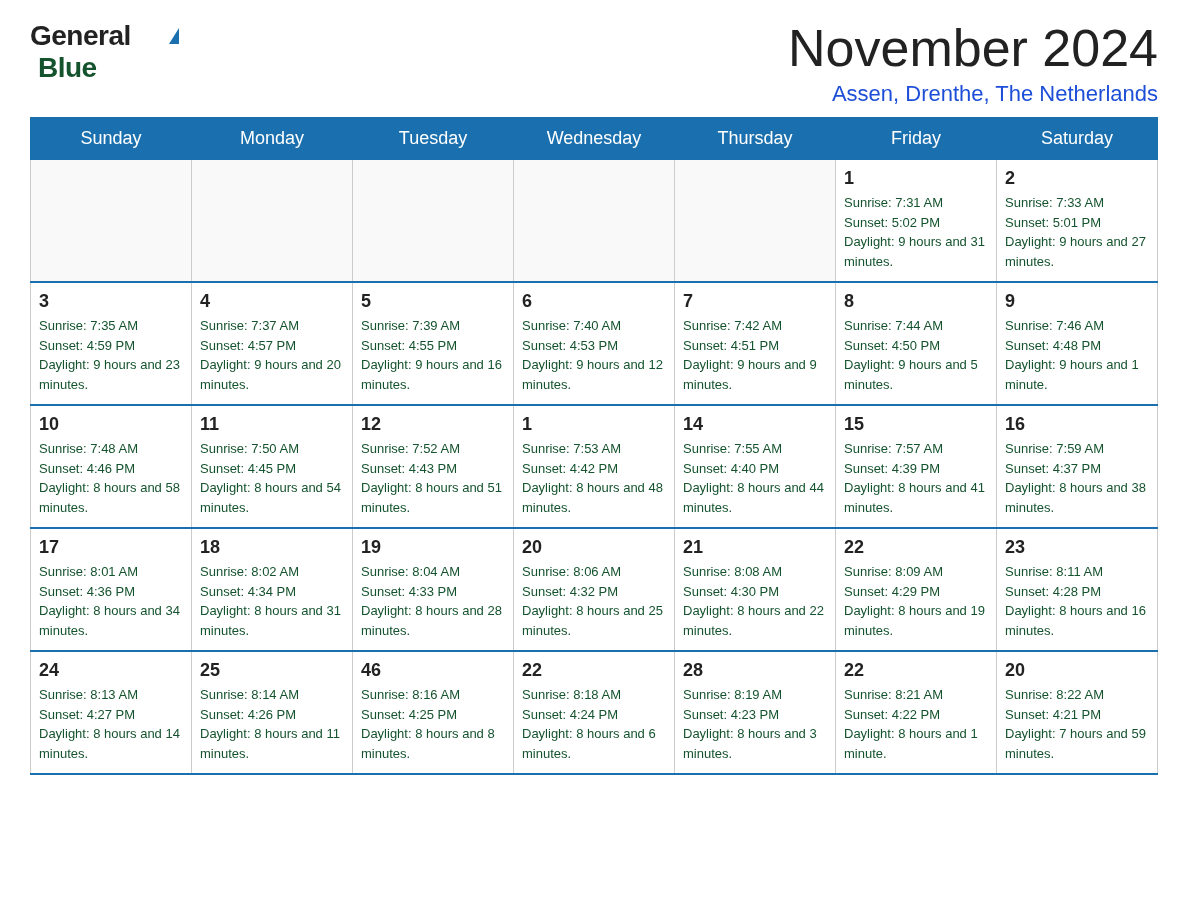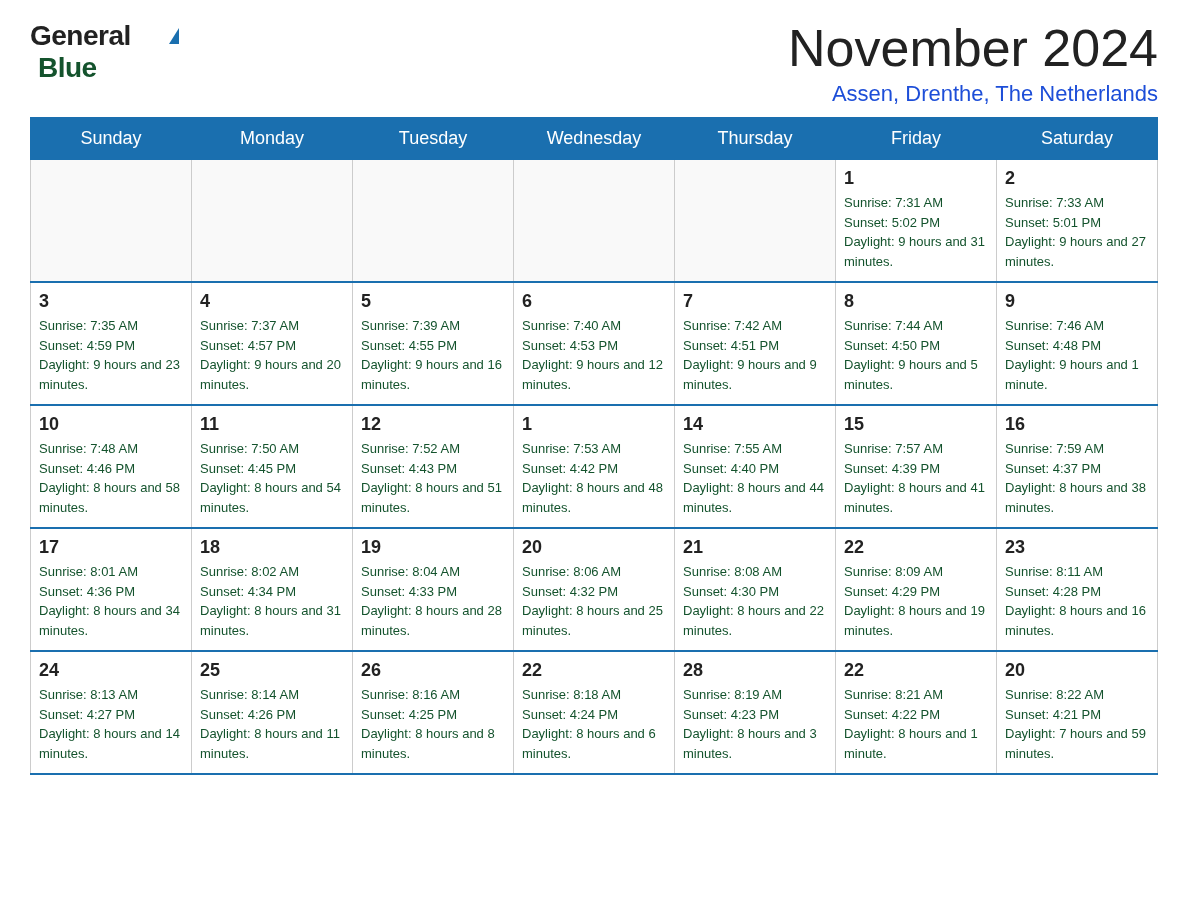--- a/index.html
+++ b/index.html
@@ -246,21 +246,21 @@
       <tr>
         <td>
           <span class="day-number">24</span>
           <div class="day-info">Sunrise: 8:13 AM<br>Sunset: 4:27 PM<br>Daylight: 8 hours and 14 minutes.</div>
         </td>
         <td>
           <span class="day-number">25</span>
           <div class="day-info">Sunrise: 8:14 AM<br>Sunset: 4:26 PM<br>Daylight: 8 hours and 11 minutes.</div>
         </td>
         <td>
-          <span class="day-number">26</span>
+          <span class="day-number">46</span>
           <div class="day-info">Sunrise: 8:16 AM<br>Sunset: 4:25 PM<br>Daylight: 8 hours and 8 minutes.</div>
         </td>
         <td>
           <span class="day-number">22</span>
           <div class="day-info">Sunrise: 8:18 AM<br>Sunset: 4:24 PM<br>Daylight: 8 hours and 6 minutes.</div>
         </td>
         <td>
           <span class="day-number">28</span>
           <div class="day-info">Sunrise: 8:19 AM<br>Sunset: 4:23 PM<br>Daylight: 8 hours and 3 minutes.</div>
         </td>

